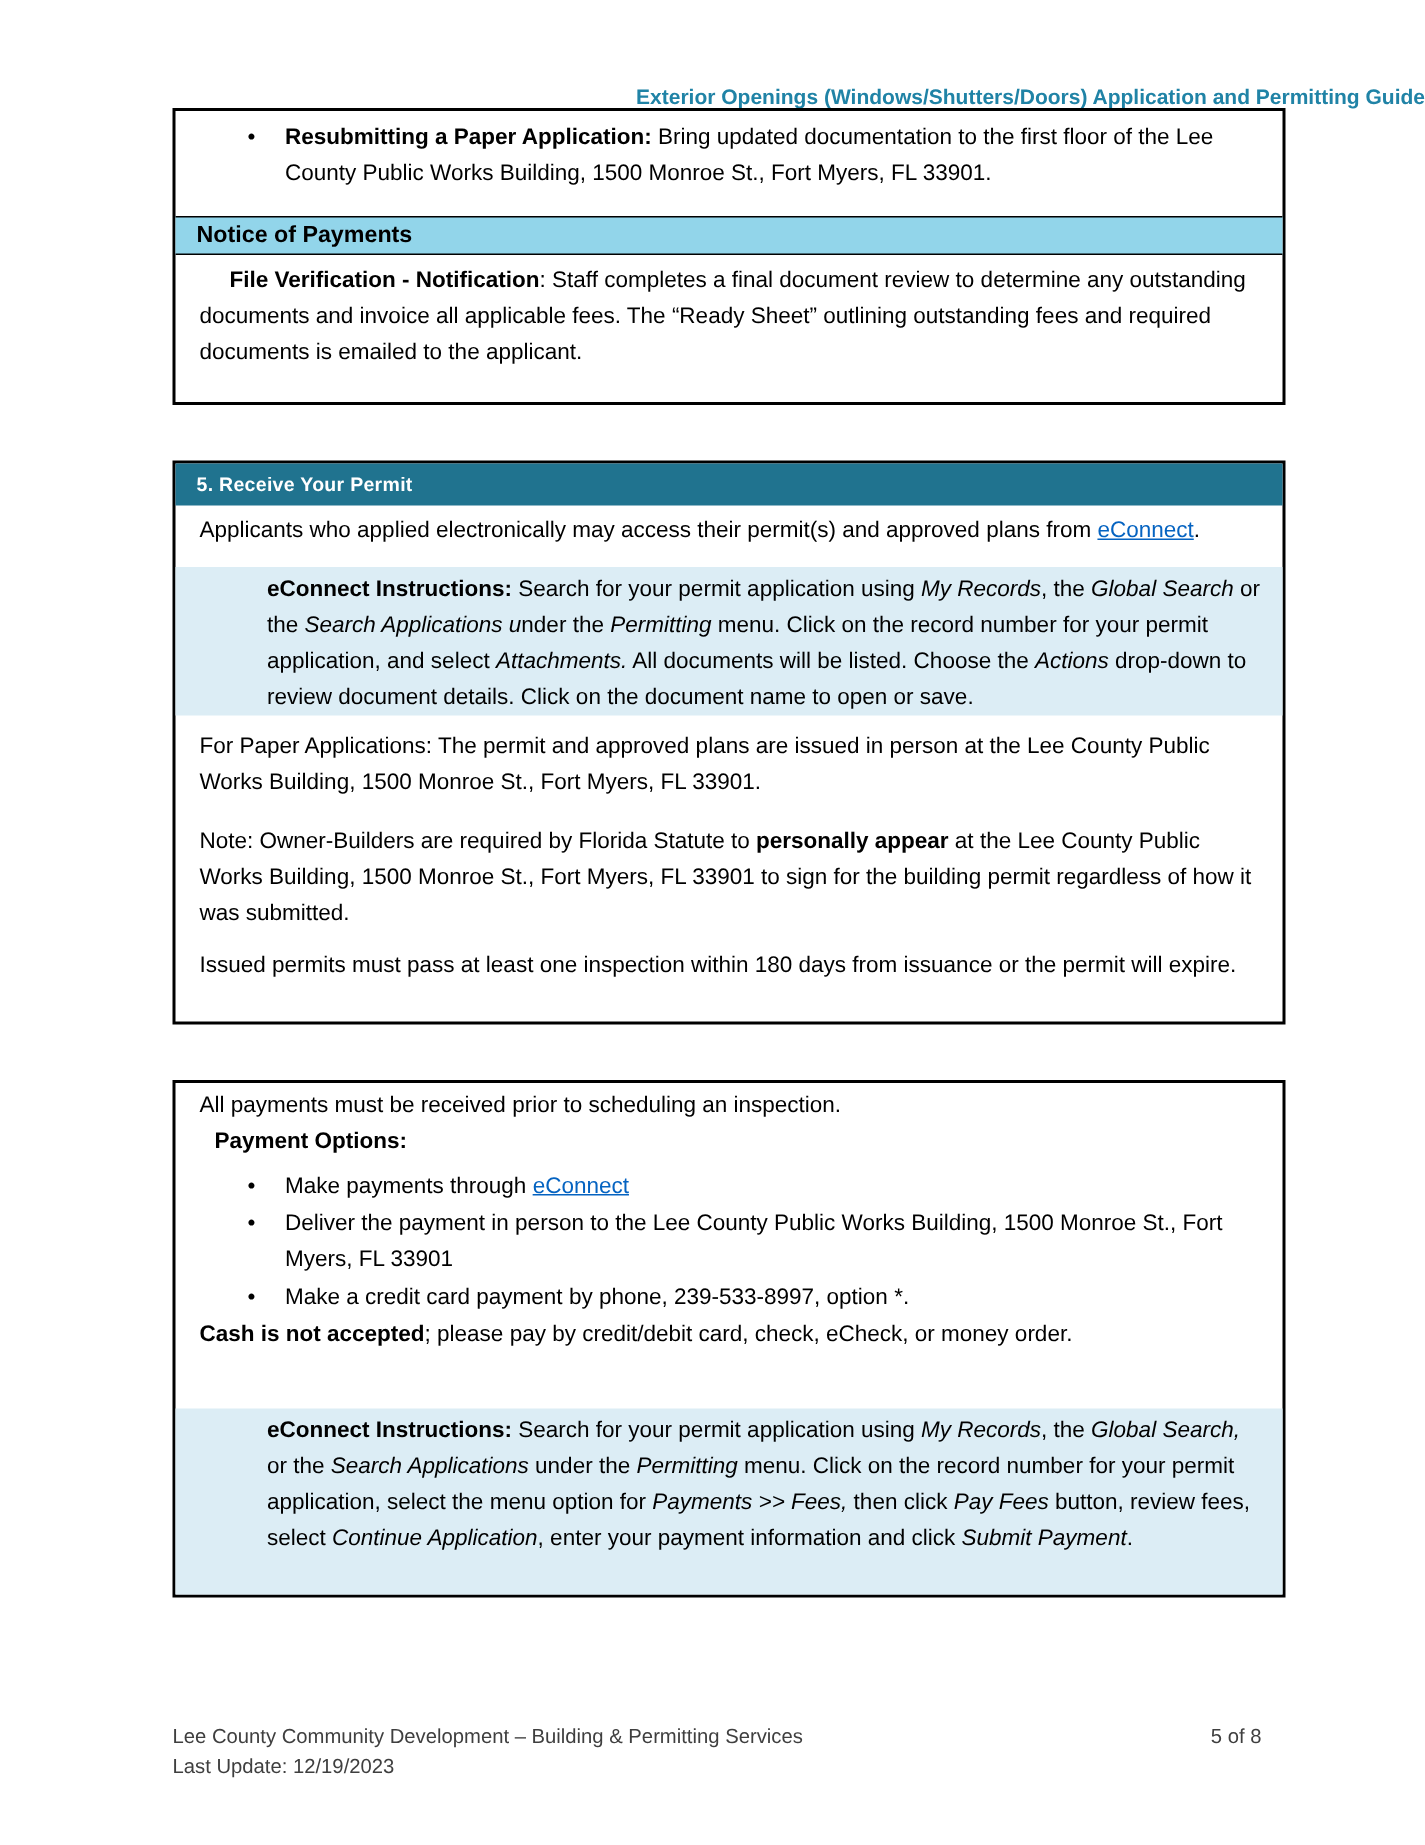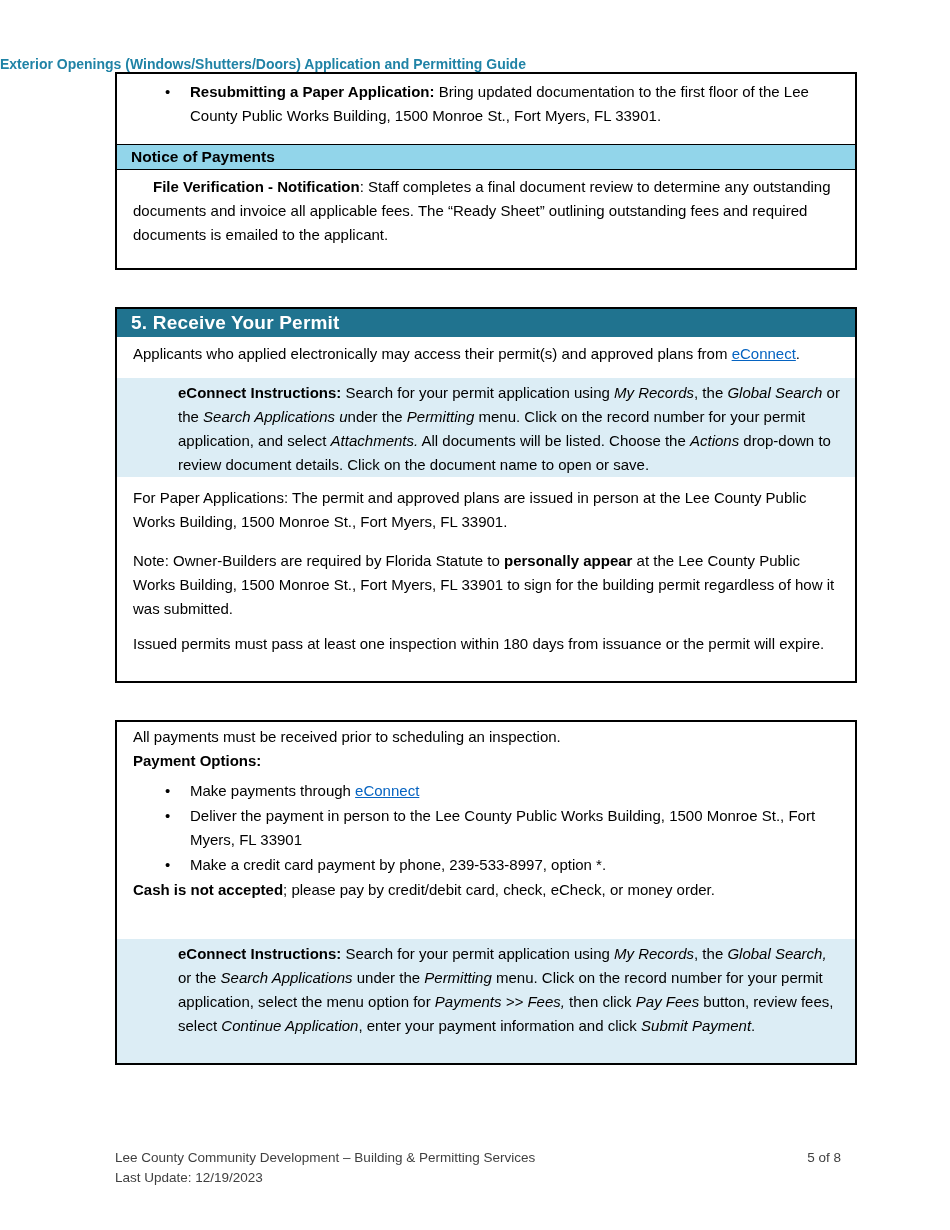--- a/index.html
+++ b/index.html
@@ -12,34 +12,34 @@
   }
   * { margin:0; padding:0; box-sizing:border-box; }
   html,body { background:#fff; }
   body {
     width:950px; height:1230px; position:relative;
     font-family:"Liberation Sans","DejaVu Sans",sans-serif;
     color:#000; overflow:hidden;
   }
   .doc-title {
     position:absolute; top:56px; left:0; width:950px;
-    text-align:left; font-weight:700; font-size:14px;
+    text-align:right; font-weight:700; font-size:14px;
     color:var(--title-color);
   }
   .box {
     position:absolute; left:115px; width:742px;
     border:2px solid #000; background:#fff;
   }
   #notice-box { top:72px; height:198px; }
   #section5   { top:307px; height:376px; display:flex; flex-direction:column; }
   #section6   { top:720px; height:345px; display:flex; flex-direction:column; }
 
   .section-header {
     flex:0 0 auto; height:28px; background:var(--section-header-bg);
-    color:#fff; font-weight:700; font-size:19px; line-height:26px;
+    color:#fff; font-weight:700; font-size:13px; line-height:26px;
     padding:1px 14px 0; letter-spacing:0.2px;
   }
   .notice-band {
     height:26px; background:var(--notice-band-bg);
     border-top:1px solid #000; border-bottom:1px solid #000;
     font-weight:700; font-size:15.5px; line-height:24px; padding:0 14px;
   }
   .body-text { font-size:15px; line-height:24px; }
 
   
@@ -59,21 +59,21 @@
     background:var(--instructions-bg);
     padding:3px 14px 0 61px;
   }
   #instr5 { margin-top:12px; height:99px; }
   .s5-paper  { margin:9px 16px 0; }
   .s5-note   { margin:15px 16px 0; }
   .s5-expire { margin:11px 16px 0; }
 
   
   .s6-line1 { margin:3px 16px 0; }
-  .s6-label { margin:0 16px; font-weight:700; }
+  .s6-label { margin:0 26px; font-weight:700; }
   .s6-bullets { margin-top:5px; }
   .s6-bullets .bullet-item { margin-top:1px; }
   .s6-cash { margin:1px 16px 0; }
   #instr6 { margin-top:auto; height:124px; padding:3px 14px 1px 61px; }
 
   .link { color:var(--link); text-decoration:underline; cursor:pointer; }
 
   
   .footer {
     position:absolute; left:115px; top:1148px; width:726px;

